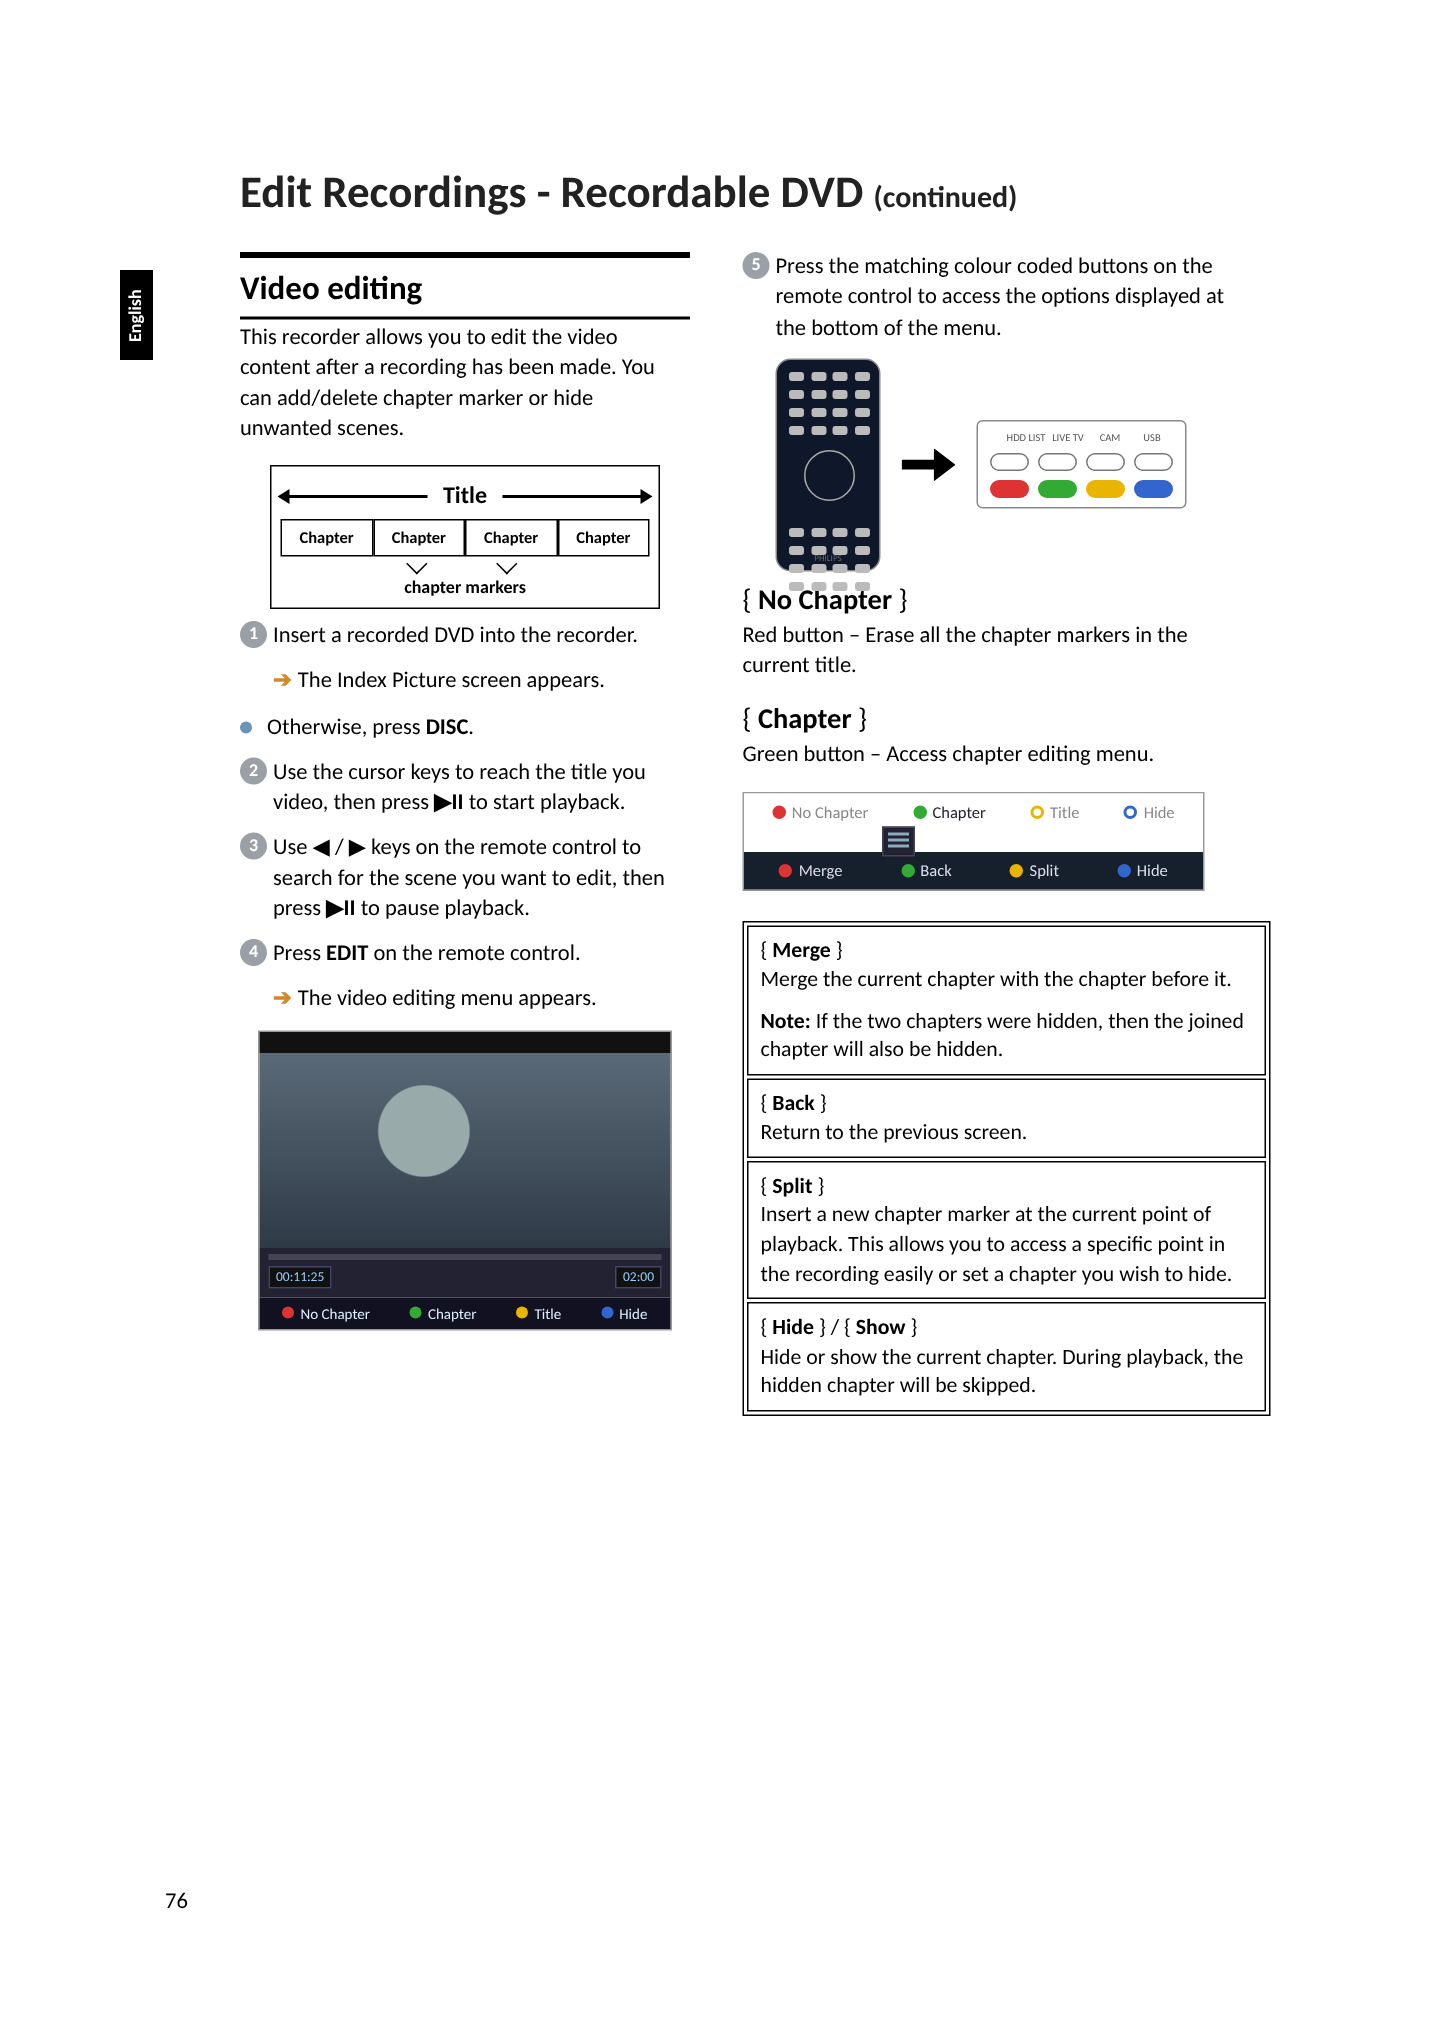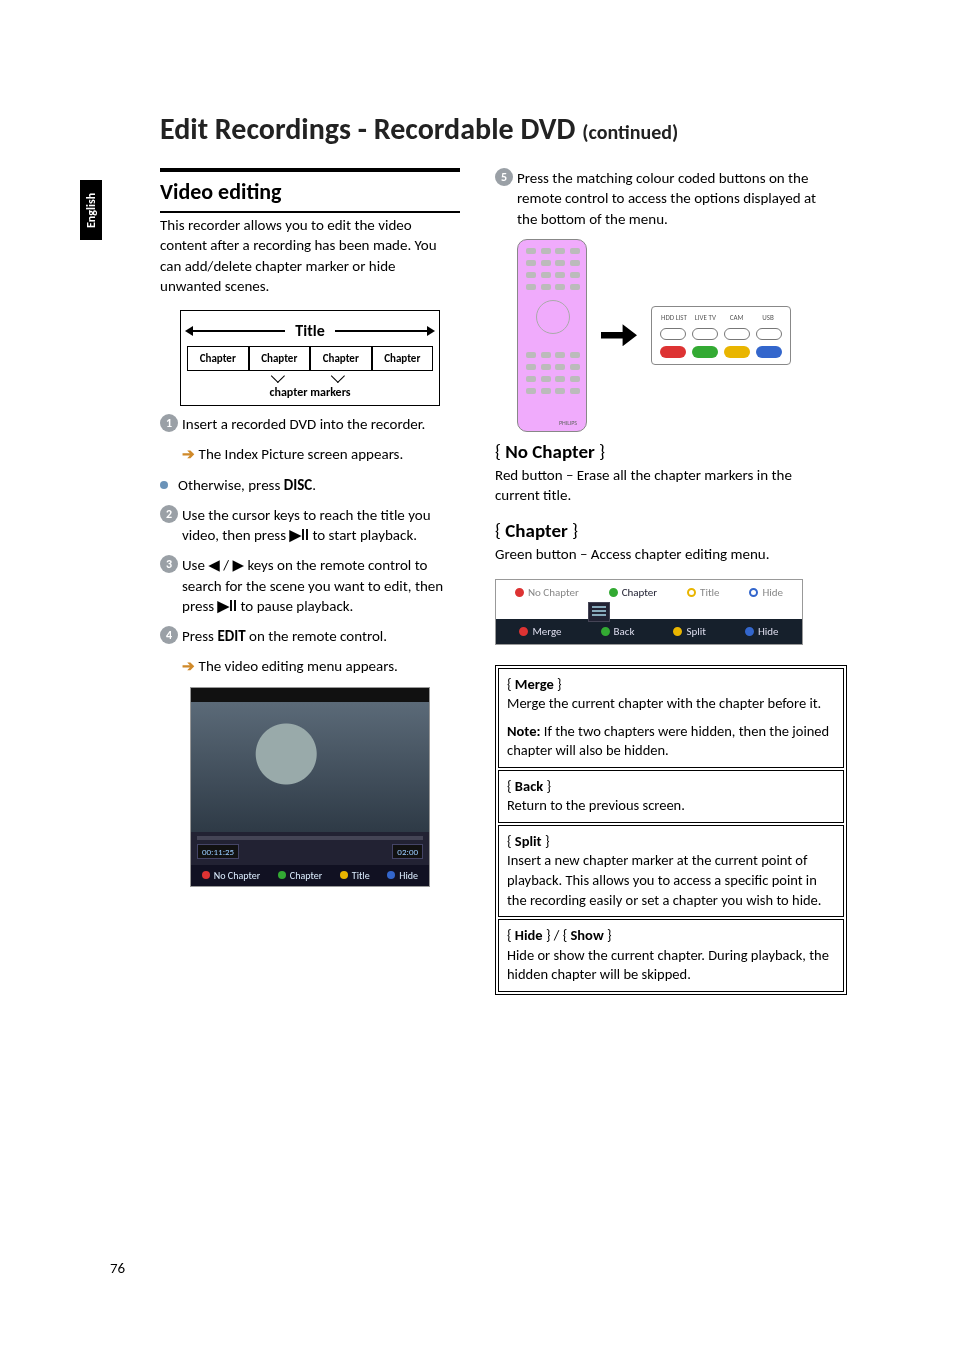--- a/index.html
+++ b/index.html
@@ -111,21 +111,21 @@
   .step { display:flex; margin-bottom:10px; }
   .step-body { font-size:15px; line-height:1.35; }
   .sub-arrow { color:#d08a2a; font-weight:bold; margin-right:4px; }
   .indent { margin-left:22px; font-size:15px; line-height:1.35; margin-bottom:10px; }
   .bullet { display:flex; margin-bottom:10px; }
   .bullet-dot {
     width:8px; height:8px; border-radius:50%; background:#6b93b8;
     margin-top:6px; margin-right:10px; flex-shrink:0;
   }
   .video-edit-screenshot {
-    width:240px; margin:4px auto 0 auto; border:1px solid #999;
+    width:276px; margin:4px auto 0 auto; border:1px solid #999;
   }
   .ves-black { height:14px; background:#111; }
   .ves-image {
     height:130px;
     background:
       radial-gradient(circle at 40% 40%, #9aa 0 30px, transparent 31px),
       linear-gradient(#5b6a78, #2e3a46);
   }
   .ves-bar { background:#223; padding:4px 6px 6px 6px; }
   .ves-track { height:4px; background:#445; position:relative; margin-bottom:4px; }
@@ -136,37 +136,37 @@
   .ves-row {
     display:flex; justify-content:space-around; background:#112; padding:4px 2px;
   }
   .ves-item { display:flex; align-items:center; gap:4px; font-size:10px; color:#def; }
   .dot { width:8px; height:8px; border-radius:50%; display:inline-block; }
   .dot.red{background:#d33;} .dot.green{background:#3a3;} .dot.yellow{background:#e9b500;} .dot.blue{background:#36c;}
   .remote-graphic {
     display:flex; align-items:center; gap:14px; margin:8px 0 8px 22px;
   }
   .remote {
-    width:70px; height:193px; border:1px solid #888; border-radius:10px;
-    background:#f0abfc; position:relative;padding-left:16px;
+    width:70px; height:142px; border:1px solid #888; border-radius:10px;
+    background:#0f172a; position:relative;
   }
   .remote .pad { position:absolute; left:18px; top:60px; width:34px; height:34px; border:1px solid #aaa; border-radius:50%; }
   .remote .btnrow { position:absolute; left:8px; width:54px; display:flex; justify-content:space-between; }
   .remote .btnrow span { width:10px; height:6px; background:#bbb; border-radius:2px; }
   .remote .r1{top:8px;} .remote .r2{top:20px;} .remote .r3{top:32px;} .remote .r4{top:44px;}
   .remote .r5{top:112px;} .remote .r6{top:124px;} .remote .r7{top:136px;} .remote .r8{top:148px;}
   .remote .brand { position:absolute; bottom:4px; width:100%; text-align:center; font-size:6px; color:#666; }
   .big-arrow {
     width:36px; height:22px; background:#000;
     clip-path: polygon(0 35%, 60% 35%, 60% 0, 100% 50%, 60% 100%, 60% 65%, 0 65%);
   }
   .color-panel {
     border:1px solid #888; border-radius:4px; padding:6px 8px; width:140px;
   }
-  .cp-top { display:flex; justify-content:space-between; margin-bottom:6px; }
+  .cp-top { display:flex; justify-content:flex-end; margin-bottom:6px; }
   .cp-top span { font-size:7px; color:#555; text-align:center; width:28px; }
   .cp-ovals { display:flex; justify-content:space-between; margin-bottom:6px; }
   .cp-oval { width:26px; height:12px; border:1px solid #777; border-radius:6px; }
   .cp-colors { display:flex; justify-content:space-between; }
   .cp-color { width:26px; height:12px; border-radius:6px; }
   .opt-label { font-size:19px; margin-bottom:2px; }
   .opt-desc { font-size:15px; line-height:1.35; margin-bottom:14px; }
   .submenu-box {
     width:308px; border:1px solid #999; margin:4px 0 6px 0;
   }

